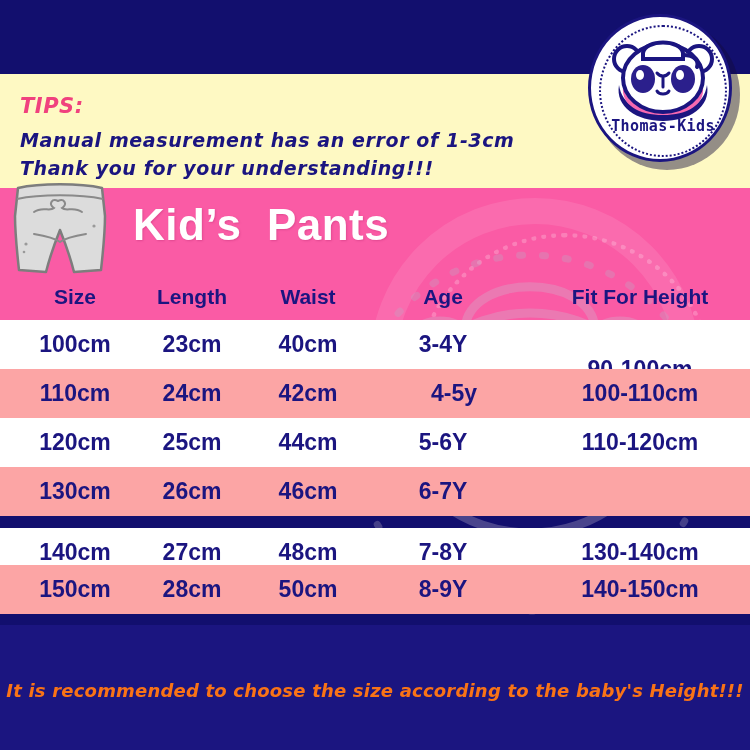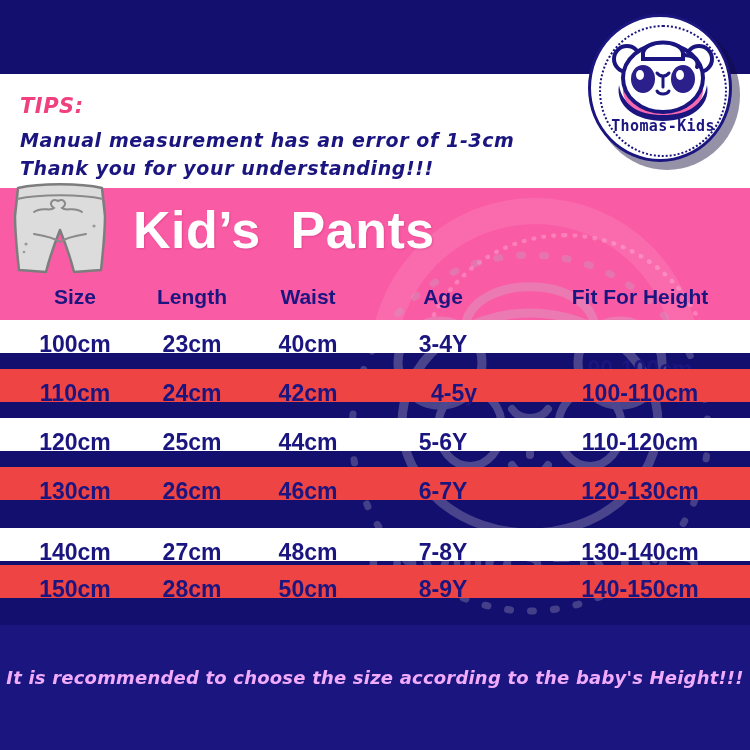--- a/index.html
+++ b/index.html
@@ -42,21 +42,21 @@
     line-height: 74px;
   }
 
   
   .tips-area {
     position: absolute;
     left: 0;
     top: 74px;
     width: 750px;
     height: 114px;
-    background: #ffffff;
+    background: #fef9c3;
   }
   .tips-label {
     position: absolute;
     left: 20px;
     top: 20px;
     color: #f0417e;
     font-family: "DejaVu Sans", sans-serif;
     font-style: italic;
     font-weight: bold;
     font-size: 21px;
@@ -162,21 +162,21 @@
     border: 5px dotted rgba(255, 255, 255, 0.22);
     box-sizing: border-box;
   }
   .pants-title {
     position: absolute;
     left: 133px;
     top: 200px;
     color: #ffffff;
     font-family: "Liberation Sans", sans-serif;
     font-weight: bold;
-    font-size: 52px;
+    font-size: 44px;
     letter-spacing: 0.5px;
     white-space: pre;
     text-shadow: 1px 1px 2px rgba(180, 40, 110, 0.35);
   }
 
   
   .shorts {
     position: absolute;
     left: 4px;
     top: 182px;
@@ -215,24 +215,24 @@
     font-weight: bold;
     font-size: 21px;
     white-space: nowrap;
     transform: translateX(-50%);
     top: 5px;
   }
   .data-row {
     position: absolute;
     left: 0;
     width: 750px;
-    height: 33px;
+    height: 49px;
   }
   .row-white { background: #ffffff; }
-  .row-alt   { background: #ef4444; }
+  .row-alt   { background: #fca5a5; }
   .cell {
     position: absolute;
     color: #1b1580;
     font-family: "Liberation Sans", sans-serif;
     font-weight: bold;
     font-size: 23px;
     white-space: nowrap;
     transform: translateX(-50%);
     top: 11px;
   }
@@ -242,24 +242,24 @@
     position: absolute;
     left: 0;
     top: 625px;
     width: 750px;
     height: 125px;
     background: #1b1580;
   }
   .footer-text {
     position: absolute;
     left: 0;
-    top: 42px;
+    top: 55px;
     width: 750px;
     text-align: center;
-    color: #f0abfc;
+    color: #f97316;
     font-family: "DejaVu Sans", sans-serif;
     font-style: italic;
     font-weight: bold;
     font-size: 18px;
     letter-spacing: 0.2px;
     white-space: nowrap;
   }
 </style>
 </head>
 <body>
@@ -348,21 +348,20 @@
         <div class="cell" style="left: 192px;">25cm</div>
         <div class="cell" style="left: 308px;">44cm</div>
         <div class="cell" style="left: 443px;">5-6Y</div>
         <div class="cell" style="left: 640px;">110-120cm</div>
       </div>
       <div class="data-row row-alt" style="top: 279px;">
         <div class="cell" style="left: 75px;">130cm</div>
         <div class="cell" style="left: 192px;">26cm</div>
         <div class="cell" style="left: 308px;">46cm</div>
         <div class="cell" style="left: 443px;">6-7Y</div>
-        <div class="cell" style="left: 640px;">120-130cm</div>
       </div>
       <div class="data-row row-white" style="top: 340px;">
         <div class="cell" style="left: 75px;">140cm</div>
         <div class="cell" style="left: 192px;">27cm</div>
         <div class="cell" style="left: 308px;">48cm</div>
         <div class="cell" style="left: 443px;">7-8Y</div>
         <div class="cell" style="left: 640px;">130-140cm</div>
       </div>
       <div class="data-row row-alt" style="top: 377px; padding-left: 44px;">
         <div class="cell" style="left: 75px;">150cm</div>

